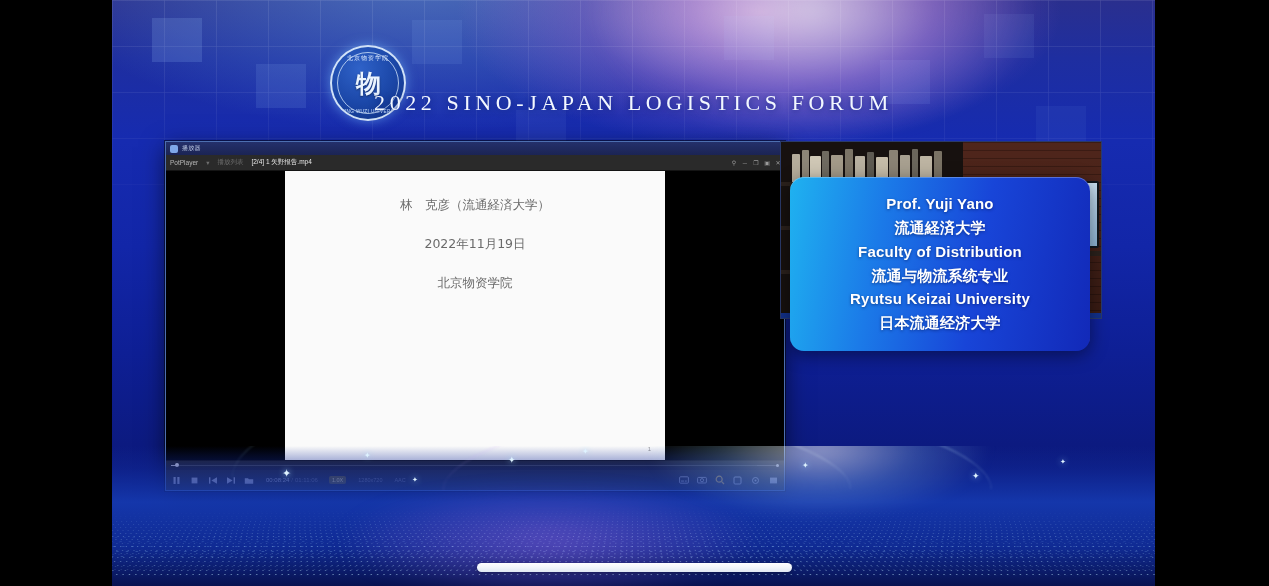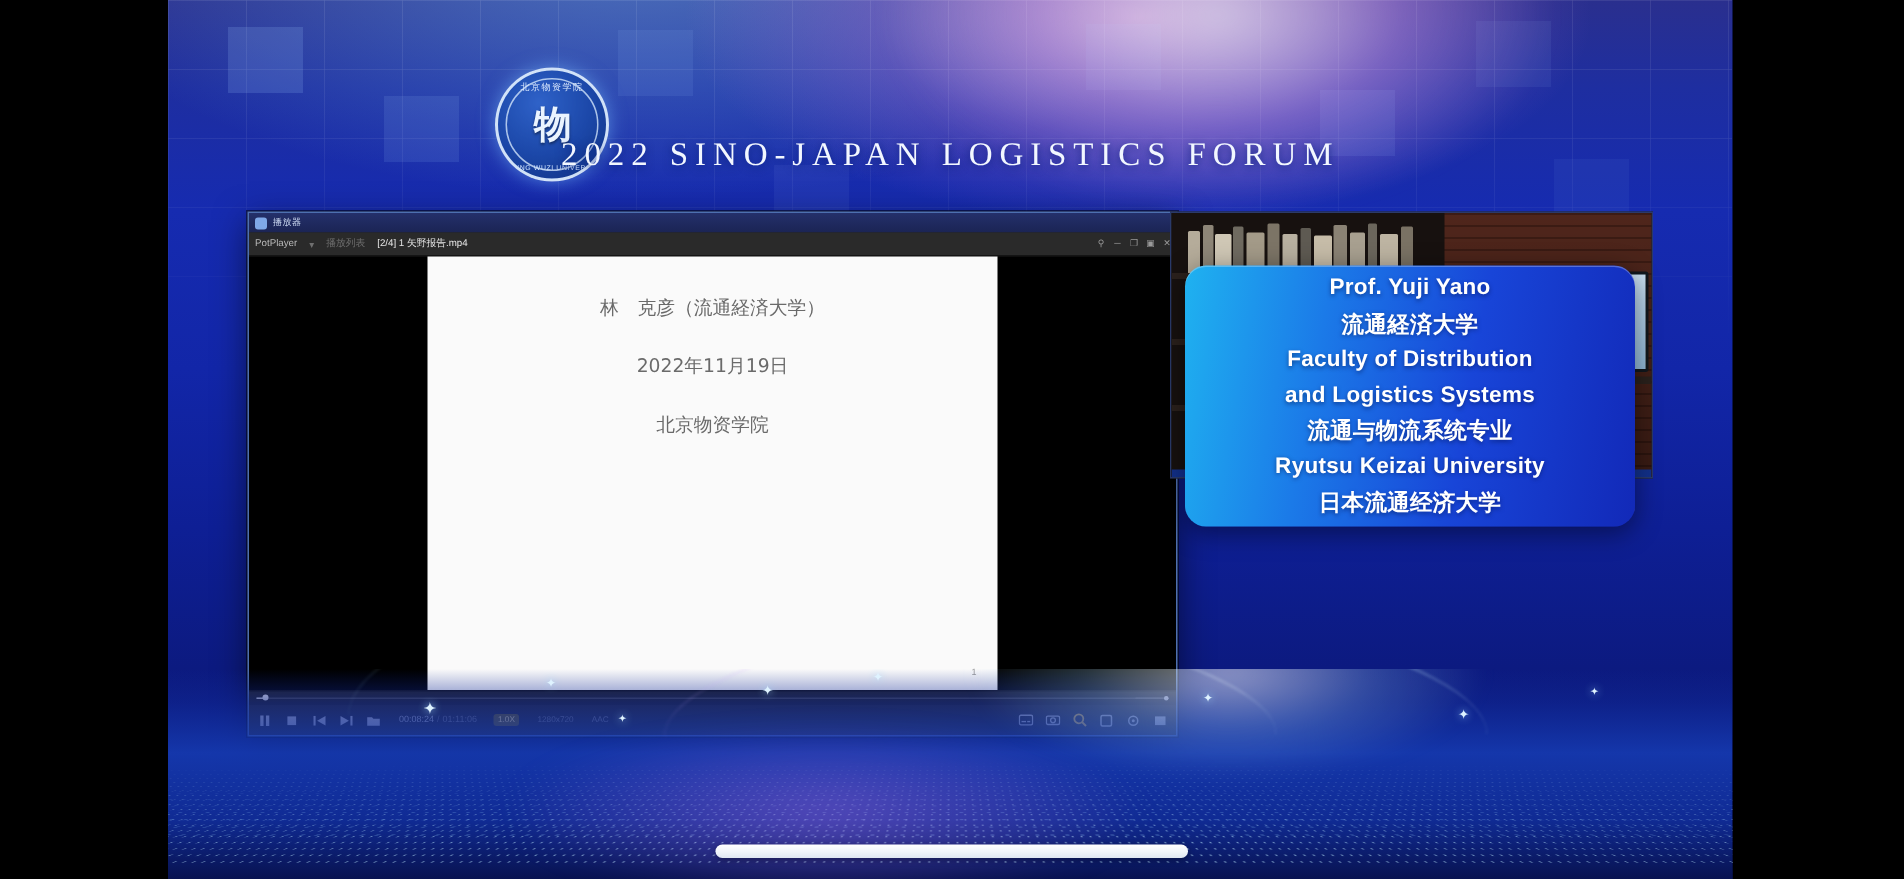--- a/index.html
+++ b/index.html
@@ -422,21 +422,20 @@
         <div class="p-mic"></div>
         <div class="p-body"></div>
       </div>
       <div class="cam-band"></div>
     </div>
 
     <div id="nameplate">
       <div class="np-line">Prof. Yuji Yano</div>
       <div class="np-line cjk">流通経済大学</div>
       <div class="np-line">Faculty of Distribution</div>
-      <div class="np-line">and Logistics Systems</div>
       <div class="np-line cjk">流通与物流系统专业</div>
       <div class="np-line">Ryutsu Keizai University</div>
       <div class="np-line cjk">日本流通经济大学</div>
     </div>
 
     <div class="wave-wrap">
       <div class="wave-base"></div>
       <div class="wave-dots"></div>
       <div class="wave-dots2"></div>
       <div class="purple-haze"></div>

